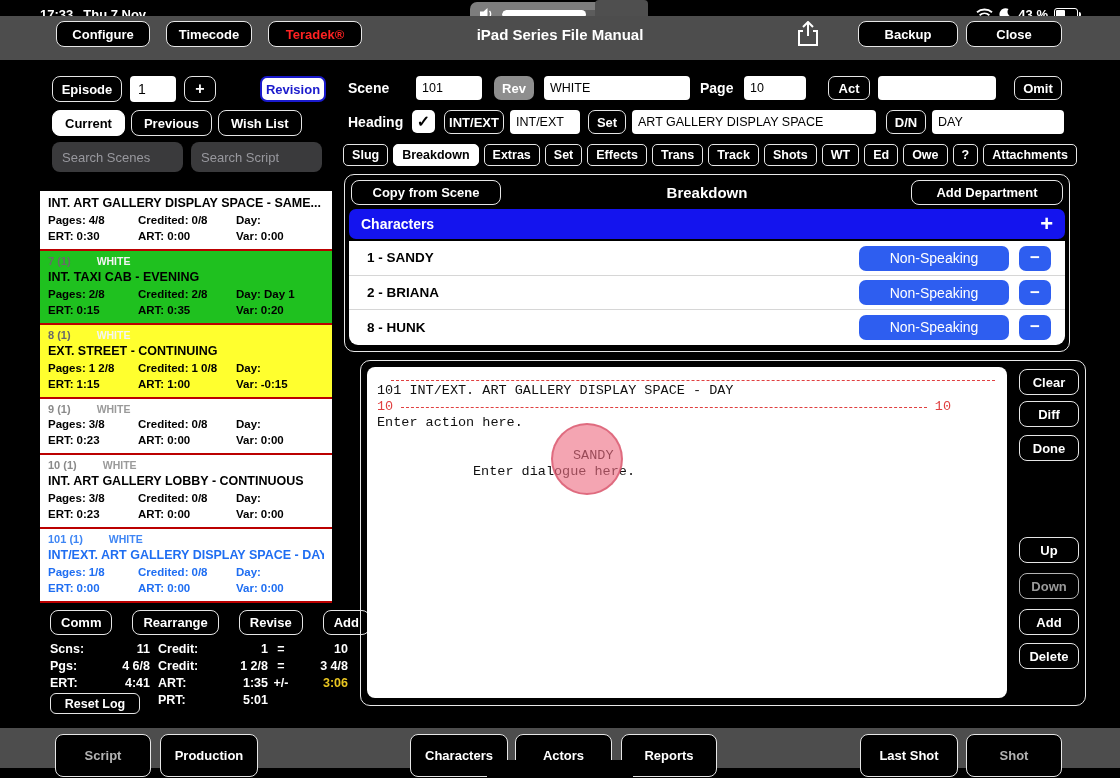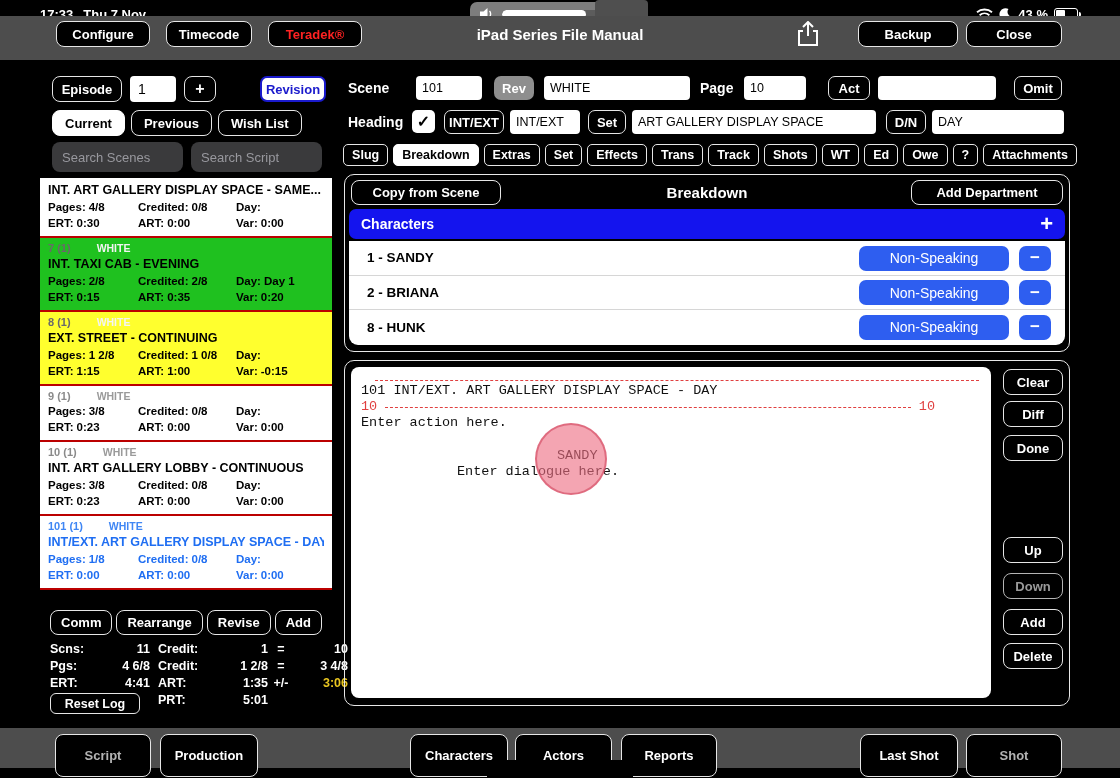--- a/index.html
+++ b/index.html
@@ -42,36 +42,36 @@
     border:2.5px solid #1a1acc; border-radius:7px; color:#1a1acc; font-weight:bold; font-size:13px;
     display:flex; align-items:center; justify-content:center; }
   .lp-tabs { position:absolute; top:34px; left:12px; display:flex; gap:6px; }
   .lp-tab { height:26px; padding:0 12px;text-align:right; }
   .lp-tab.active { background:#fff; color:#000; border-color:#fff; }
   .lp-search-row { position:absolute; top:66px; left:12px; display:flex; gap:8px; }
   .search-input { width:131px; height:30px; background:#3a3a3c; border:none; border-radius:8px;
     color:#ddd; font-size:13px; padding:0 10px; }
   .search-input::placeholder { color:#98989e; }
   
-  .scene-list { position:absolute; top:102px; left:0; width:292px; height:426px; overflow:hidden; background:#000; }
+  .scene-list { position:absolute; top:115px; left:0; width:292px; height:426px; overflow:hidden; background:#000; }
   .scene-item { padding:4px 8px 4px 8px; border-bottom:2.5px solid #bb0000; background:#fff; color:#000; }
   .scene-item .sc-l1 { height:14px; font-size:11px; font-weight:bold; color:#8a8a8a; display:flex; gap:26px; }
   .scene-item .sc-rev { color:#9a9a9a; font-size:10.5px; }
   .scene-item .sc-title { height:18px; font-size:12.5px; font-weight:800; line-height:17px; white-space:nowrap; overflow:hidden; }
   .sc-stats { height:16px; display:flex; font-size:11.5px; line-height:15px; }
   .sc-stats .c1 { width:90px; } .sc-stats .c2 { width:98px; } .sc-stats .c3 { flex:1; }
   .sc-stats .lab { font-weight:bold; } .sc-stats .val { font-weight:bold; margin-left:3px; }
   .scene-item.green { background:#1fc11f; }
   .scene-item.green .sc-rev, .scene-item.yellow .sc-rev { color:#f4f4f4; }
   .scene-item.green .sc-num, .scene-item.yellow .sc-num { color:#6a6a6a; }
   .scene-item.yellow { background:#ffff2e; }
   .scene-item.selected { color:#1f6ef2; }
   .scene-item.selected .sc-num, .scene-item.selected .sc-rev { color:#3f86f4; }
   
-  .lp-actions { position:absolute; top:534px; left:10px; display:flex; gap:4px; }
+  .lp-actions { position:absolute; top:534px; left:10px; display:flex; gap:20px; }
   .lp-actions .btn { height:25px; padding:0 10px; font-size:13px; }
   .lp-totals { position:absolute; top:566px; left:10px; width:282px; display:grid;
     grid-template-columns:42px 58px 56px 62px 26px 54px; row-gap:3px; font-size:12.5px; font-weight:bold; }
   .lp-totals .num { text-align:right; }
   .lp-totals .eq { text-align:center; }
   .warn { color:#e8c520; }
   .reset-log { grid-column:1 / span 2; width:90px; height:21px; font-size:12.5px; border-radius:6px; }
   
   .main-panel { position:absolute; left:338px; top:76px; width:744px; height:646px; }
   .mp-label { position:absolute; font-size:14px; font-weight:bold; color:#fff; height:24px; display:flex; align-items:center; }
@@ -99,21 +99,21 @@
   .chars-rows { position:absolute; left:4px; right:4px; top:66px; height:104px; background:#fff;
     border-radius:0 0 9px 9px; overflow:hidden; }
   .char-row { position:relative; height:34.5px; border-bottom:1px solid #d6d6d6; display:flex; align-items:center; }
   .char-row:last-child { border-bottom:none; }
   .char-name { color:#000; font-size:13.5px; font-weight:600; margin-left:18px; }
   .nonspeaking-btn { position:absolute; right:56px; top:4.5px; width:150px; height:25px; background:#2e5ef0;
     border:none; border-radius:7px; color:#fff; font-size:14px; font-weight:normal; }
   .minus-btn { position:absolute; right:14px; top:4.5px; width:32px; height:25px; background:#2e5ef0;
     border:none; border-radius:7px; color:#fff; font-size:17px; font-weight:bold; }
   
-  .script-box { position:absolute; left:6px; top:284px; width:726px; height:346px;
+  .script-box { position:absolute; left:22px; top:284px; width:726px; height:346px;
     border:1.5px solid #e8e8e8; border-radius:10px; }
   .script-page { position:absolute; left:6px; top:6px; width:640px; height:331px; background:#fff;
     border-radius:8px; color:#111; font-family:"Liberation Mono","DejaVu Sans Mono",monospace;
     font-size:13.5px; padding:0 10px; overflow:hidden; }
   .mono-line { height:16px; line-height:16px; white-space:pre; }
   .dash-line-top { margin:13px 2px 0 14px; border-top:1.5px dashed #e04040; height:3px; }
   .page-line { display:flex; align-items:center; color:#e04040; padding-right:46px; }
   .page-line .dashes { flex:1; border-top:1.5px dashed #e04040; margin:0 8px; height:0; }
   .cue-line { margin-top:17px; padding-left:196px; }
   .dlg-line { padding-left:96px; }

